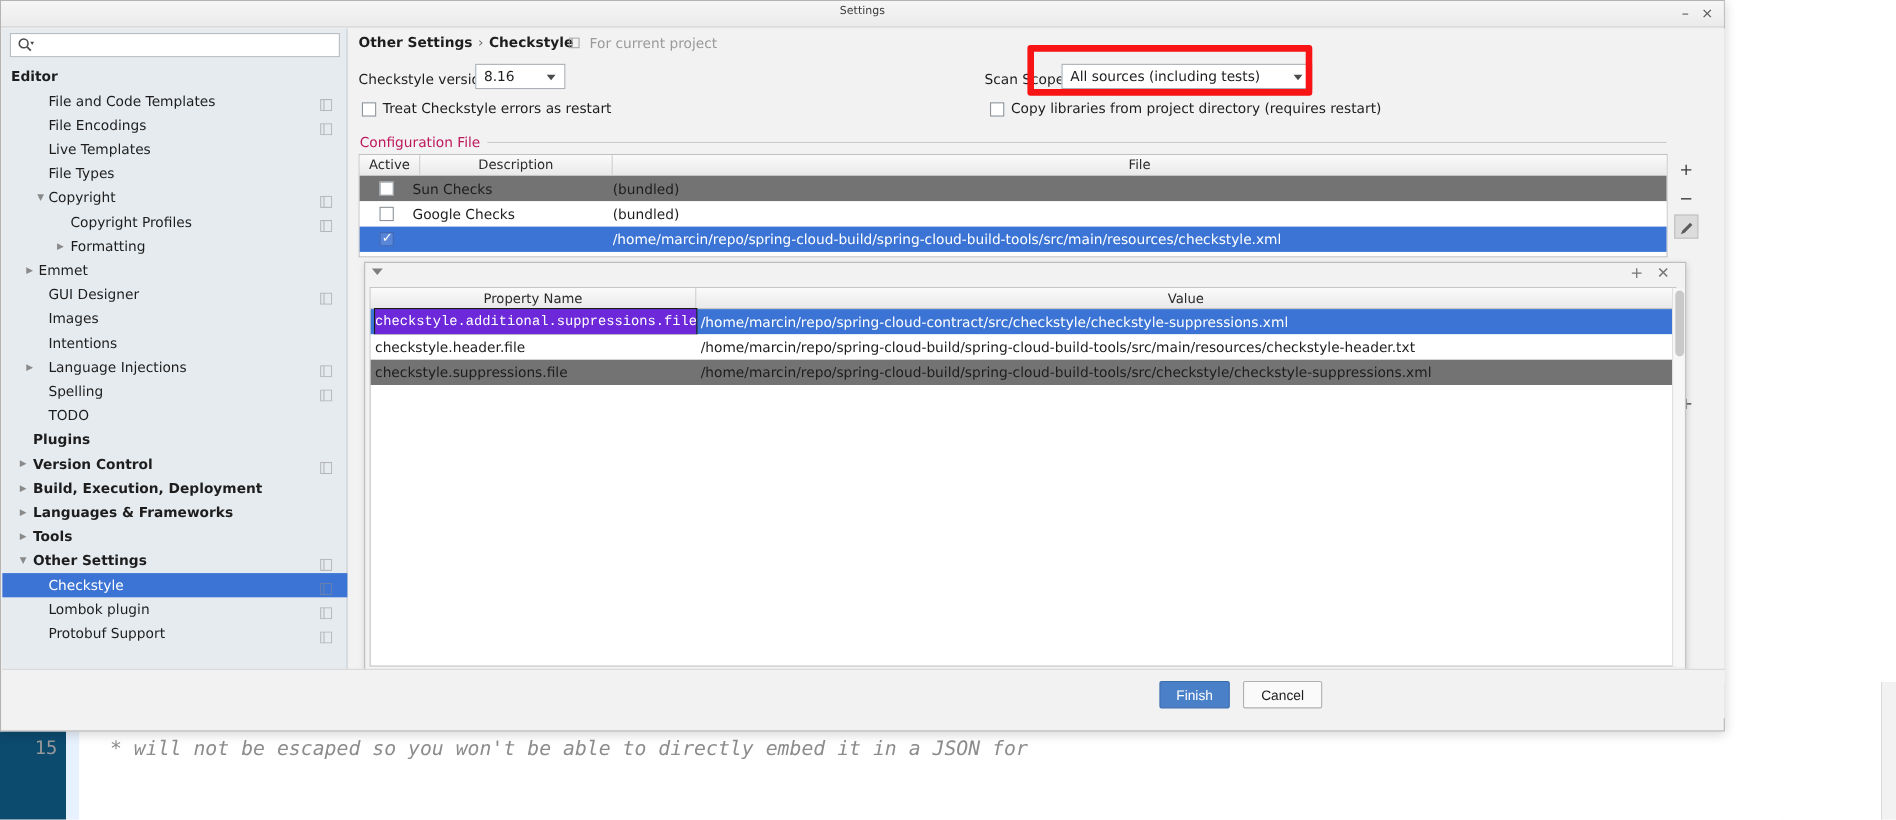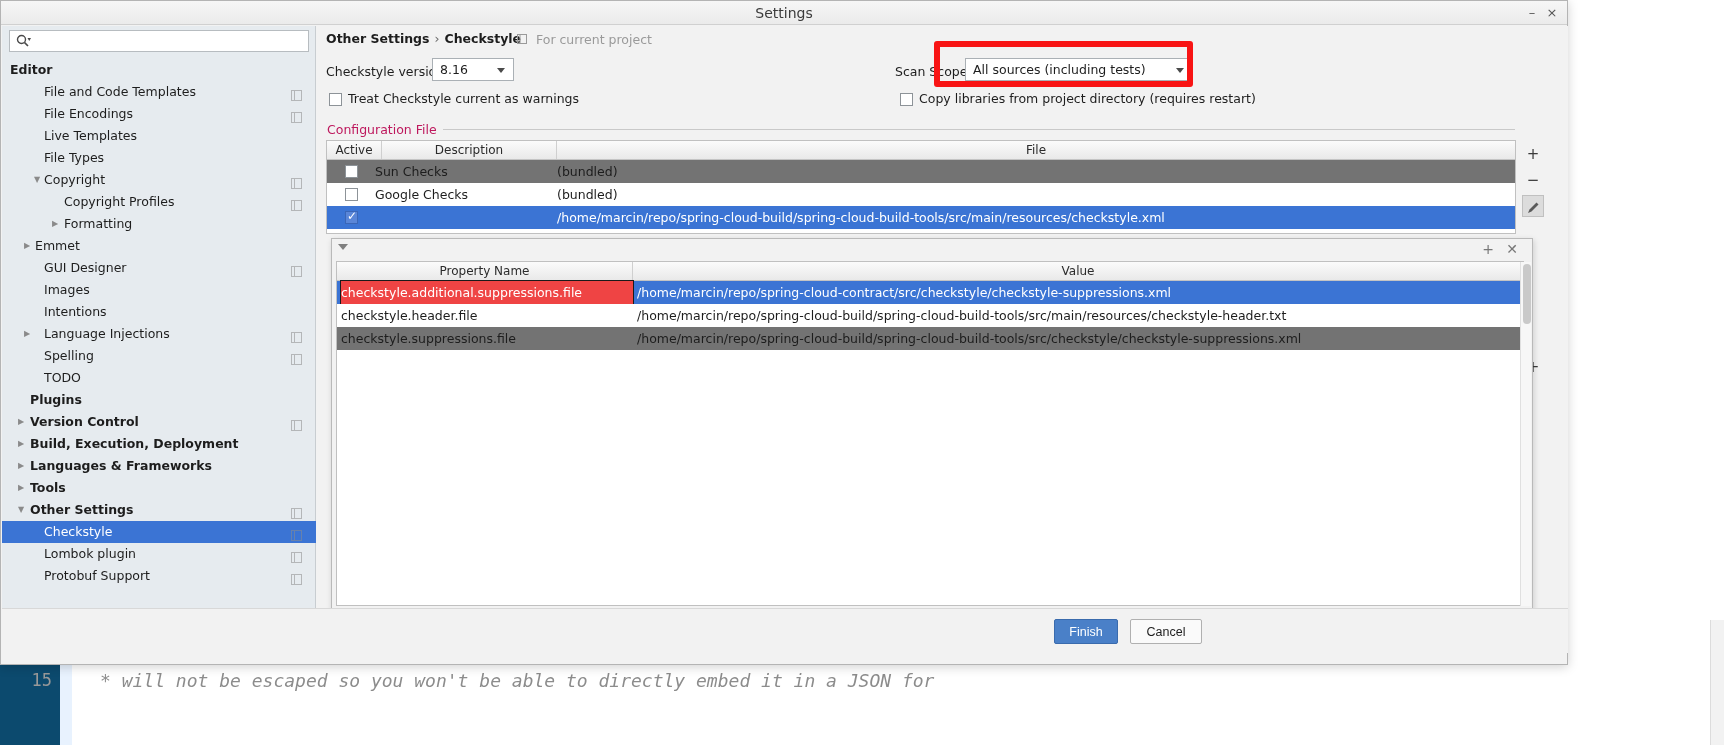--- a/index.html
+++ b/index.html
@@ -54,21 +54,21 @@
     border: 1px solid #b4b4b4;
     box-shadow: 0 2px 10px rgba(0,0,0,0.18);
   }
   .titlebar {
     position: relative; height: 24px;
     background: linear-gradient(to bottom, #f6f6f6, #ebebeb);
     border-bottom: 1px solid #d0d0d0;
   }
   .titlebar .title {
     position: absolute; left: 0; right: 0; top: 4px;
-    text-align: center; font-size: 14px; color: #3b3b3b;
+    text-align: center; font-size: 10px; color: #3b3b3b;
   }
   .tb-btn {
     position: absolute; top: 5px; width: 14px; height: 14px;
     font-size: 13px; line-height: 13px; text-align: center; color: #555;
     cursor: pointer;
   }
   .tb-min { right: 28px; }
   .tb-close { right: 8px; }
 
   
@@ -454,21 +454,21 @@
     </div>
 
     <div class="fld-label" style="left:578px; top:38px;">Scan Scope:</div>
     <div class="combo" style="left:648px; top:32px; width:228px;">
       <span class="val">All sources (including tests)</span>
       <span class="arr"></span>
     </div>
 
     <div class="chk-row" style="left:12px; top:66px;">
       <span class="chk-box"></span>
-      <span class="txt">Treat Checkstyle current as warnings</span>
+      <span class="txt">Treat Checkstyle errors as restart</span>
     </div>
     <div class="chk-row" style="left:583px; top:66px;">
       <span class="chk-box"></span>
       <span class="txt">Copy libraries from project directory (requires restart)</span>
     </div>
 
     <div class="group-title" style="left:10px; top:96px;">Configuration File</div>
     <div class="group-line" style="left:98px; top:103px; width:1100px;"></div>
 
     <div class="tbl-frame" id="config-table" style="left:9px; top:114px; width:1190px; height:94px;">
@@ -514,21 +514,21 @@
       <span class="pp-btn" style="right:12px;">✕</span>
     </div>
 
     <div class="tbl-frame" id="prop-table" style="left:4px; top:22px; width:1188px; height:345px;">
       <div class="tbl-head">
         <div class="th" style="left:0; width:296px;">Property Name</div>
         <div class="th last" style="left:296px; width:890px;">Value</div>
       </div>
       <div id="prop-rows">
           <div class="trow sel" style="top: 19px;">
-            <span class="cell" style="left: 4px; width: 292px; outline: rgb(26, 26, 26) solid 1px; background: #ef4444;">checkstyle.additional.suppressions.file</span>
+            <span class="cell" style="left: 4px; width: 292px; outline: rgb(26, 26, 26) solid 1px; background: #6d28d9; font-family: Liberation Mono, monospace;">checkstyle.additional.suppressions.file</span>
             <span class="cell" style="left: 300px; width: 880px;">/home/marcin/repo/spring-cloud-contract/src/checkstyle/checkstyle-suppressions.xml</span>
           </div>
           <div class="trow even" style="top: 42px;">
             <span class="cell" style="left: 4px; width: 292px;">checkstyle.header.file</span>
             <span class="cell" style="left: 300px; width: 880px;">/home/marcin/repo/spring-cloud-build/spring-cloud-build-tools/src/main/resources/checkstyle-header.txt</span>
           </div>
           <div class="trow odd" style="top: 65px;">
             <span class="cell" style="left: 4px; width: 292px;">checkstyle.suppressions.file</span>
             <span class="cell" style="left: 300px; width: 880px;">/home/marcin/repo/spring-cloud-build/spring-cloud-build-tools/src/checkstyle/checkstyle-suppressions.xml</span>
           </div>

